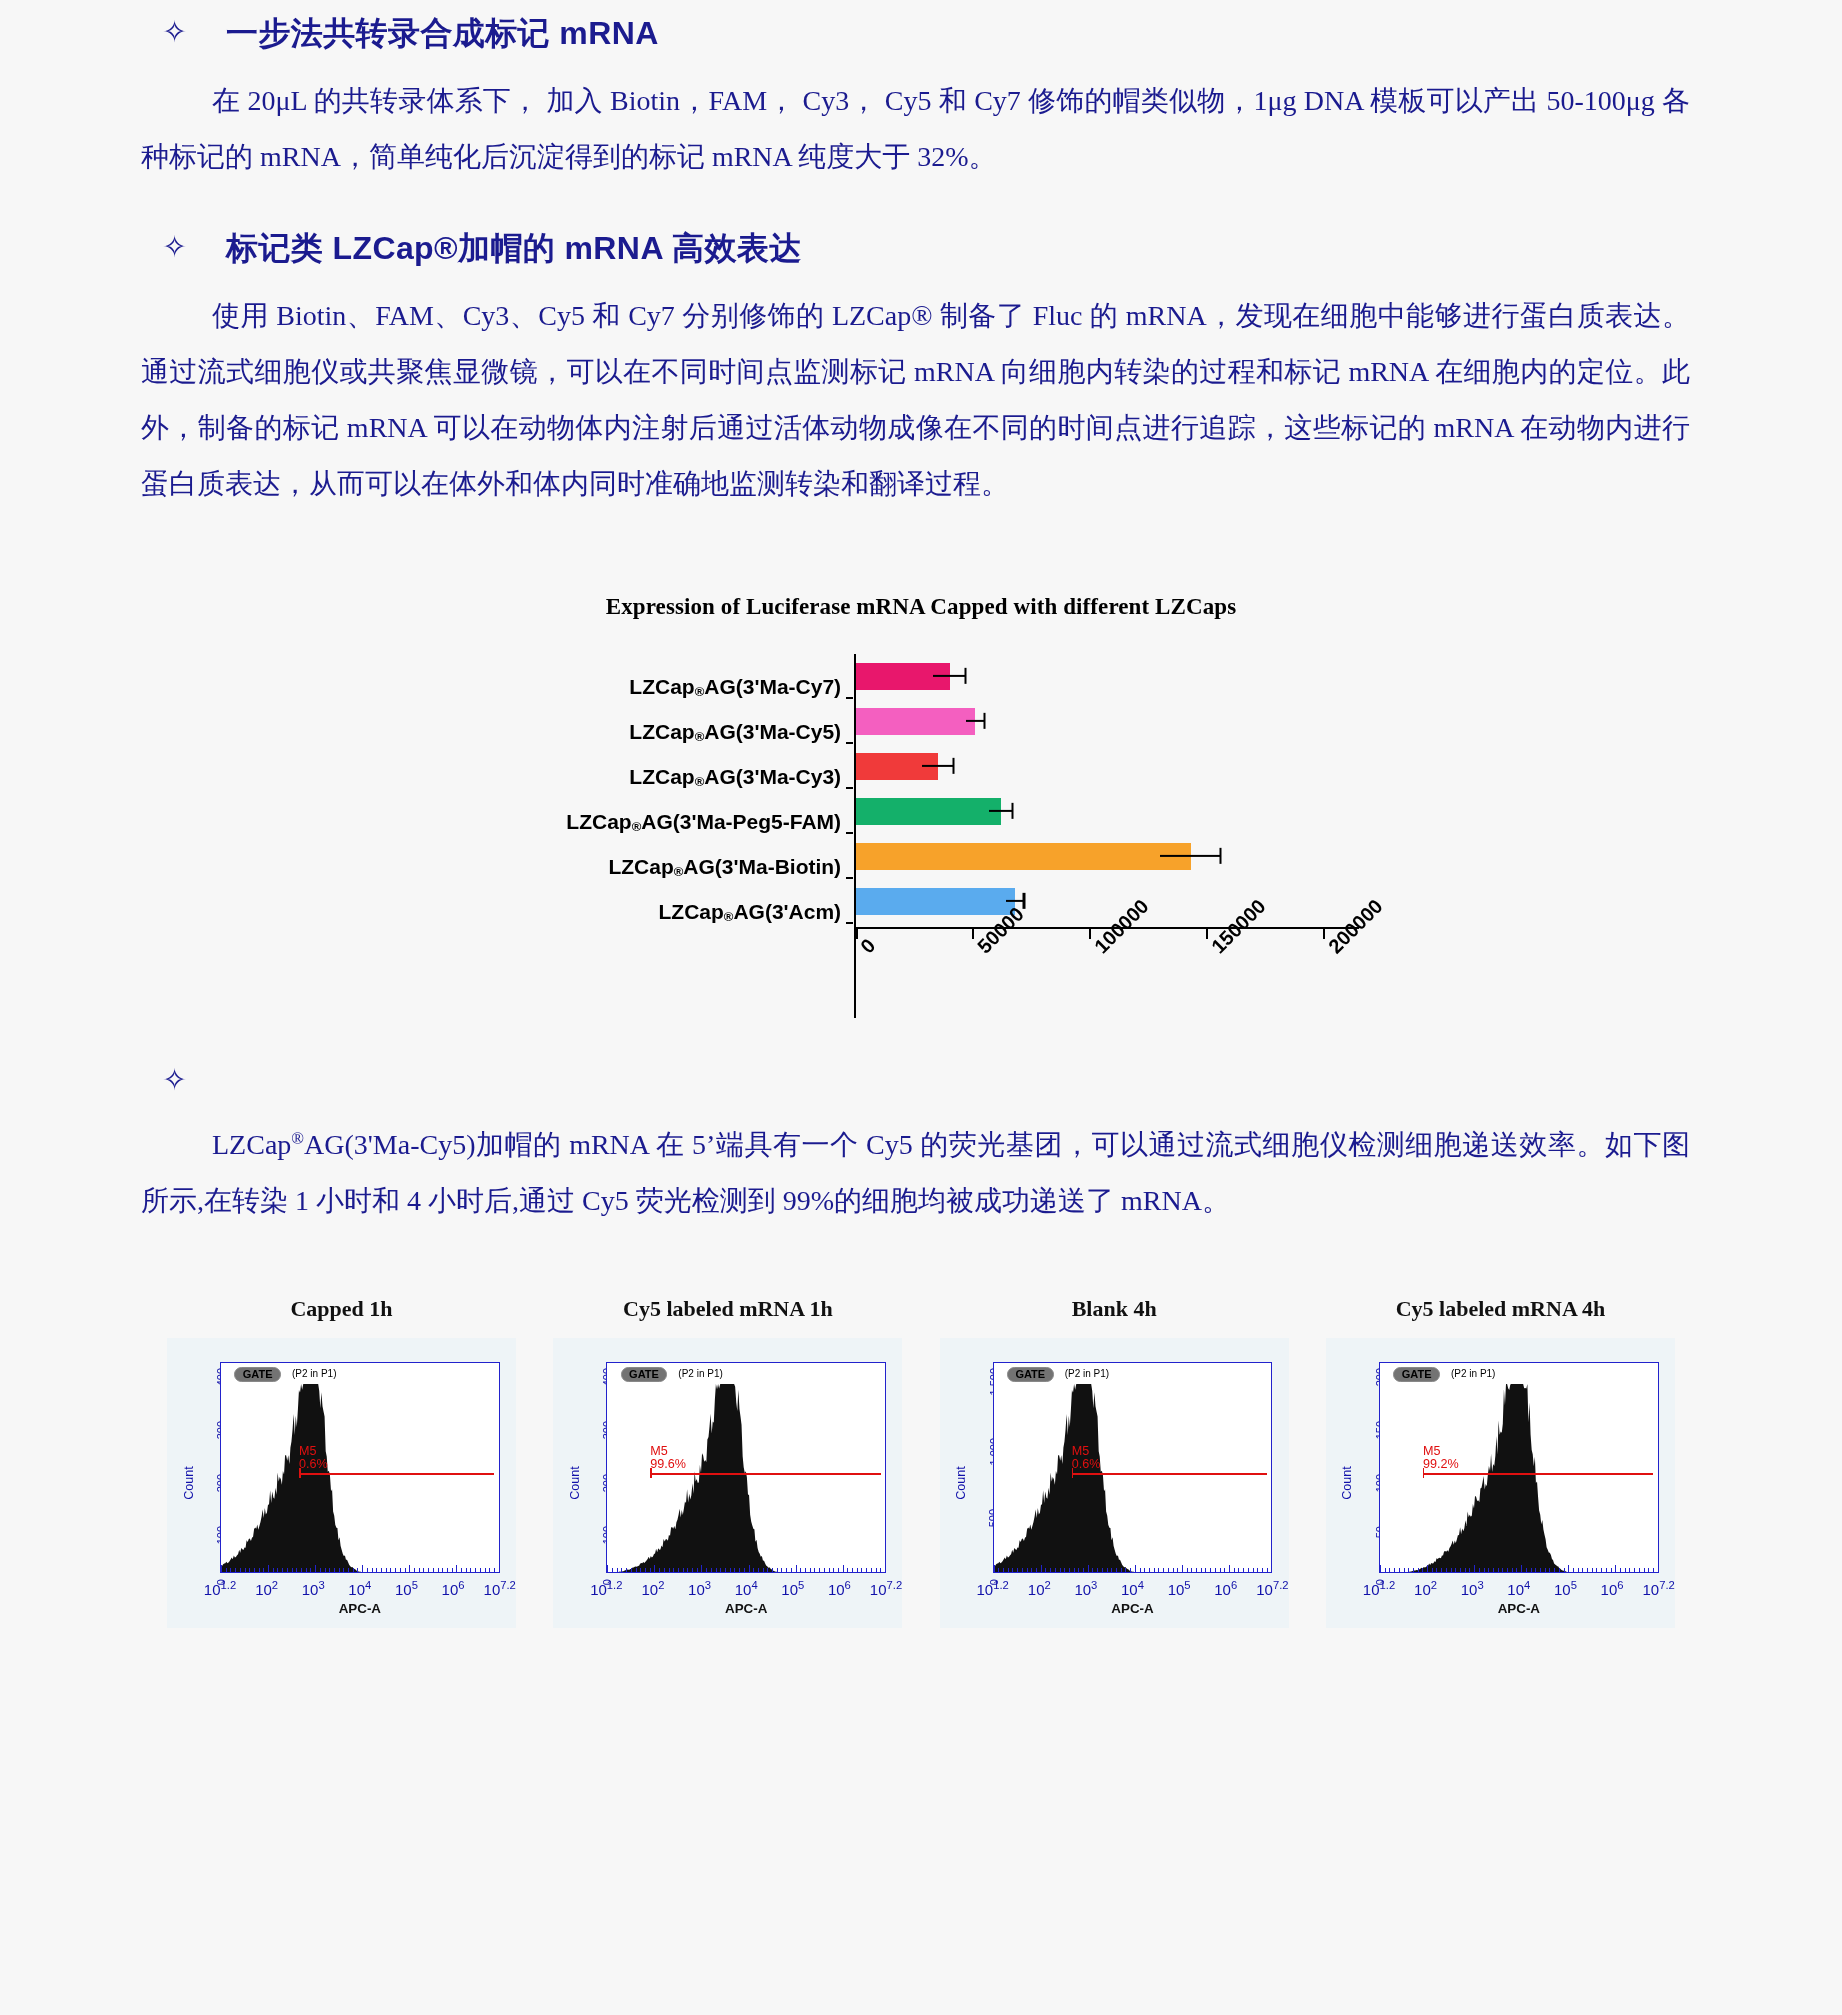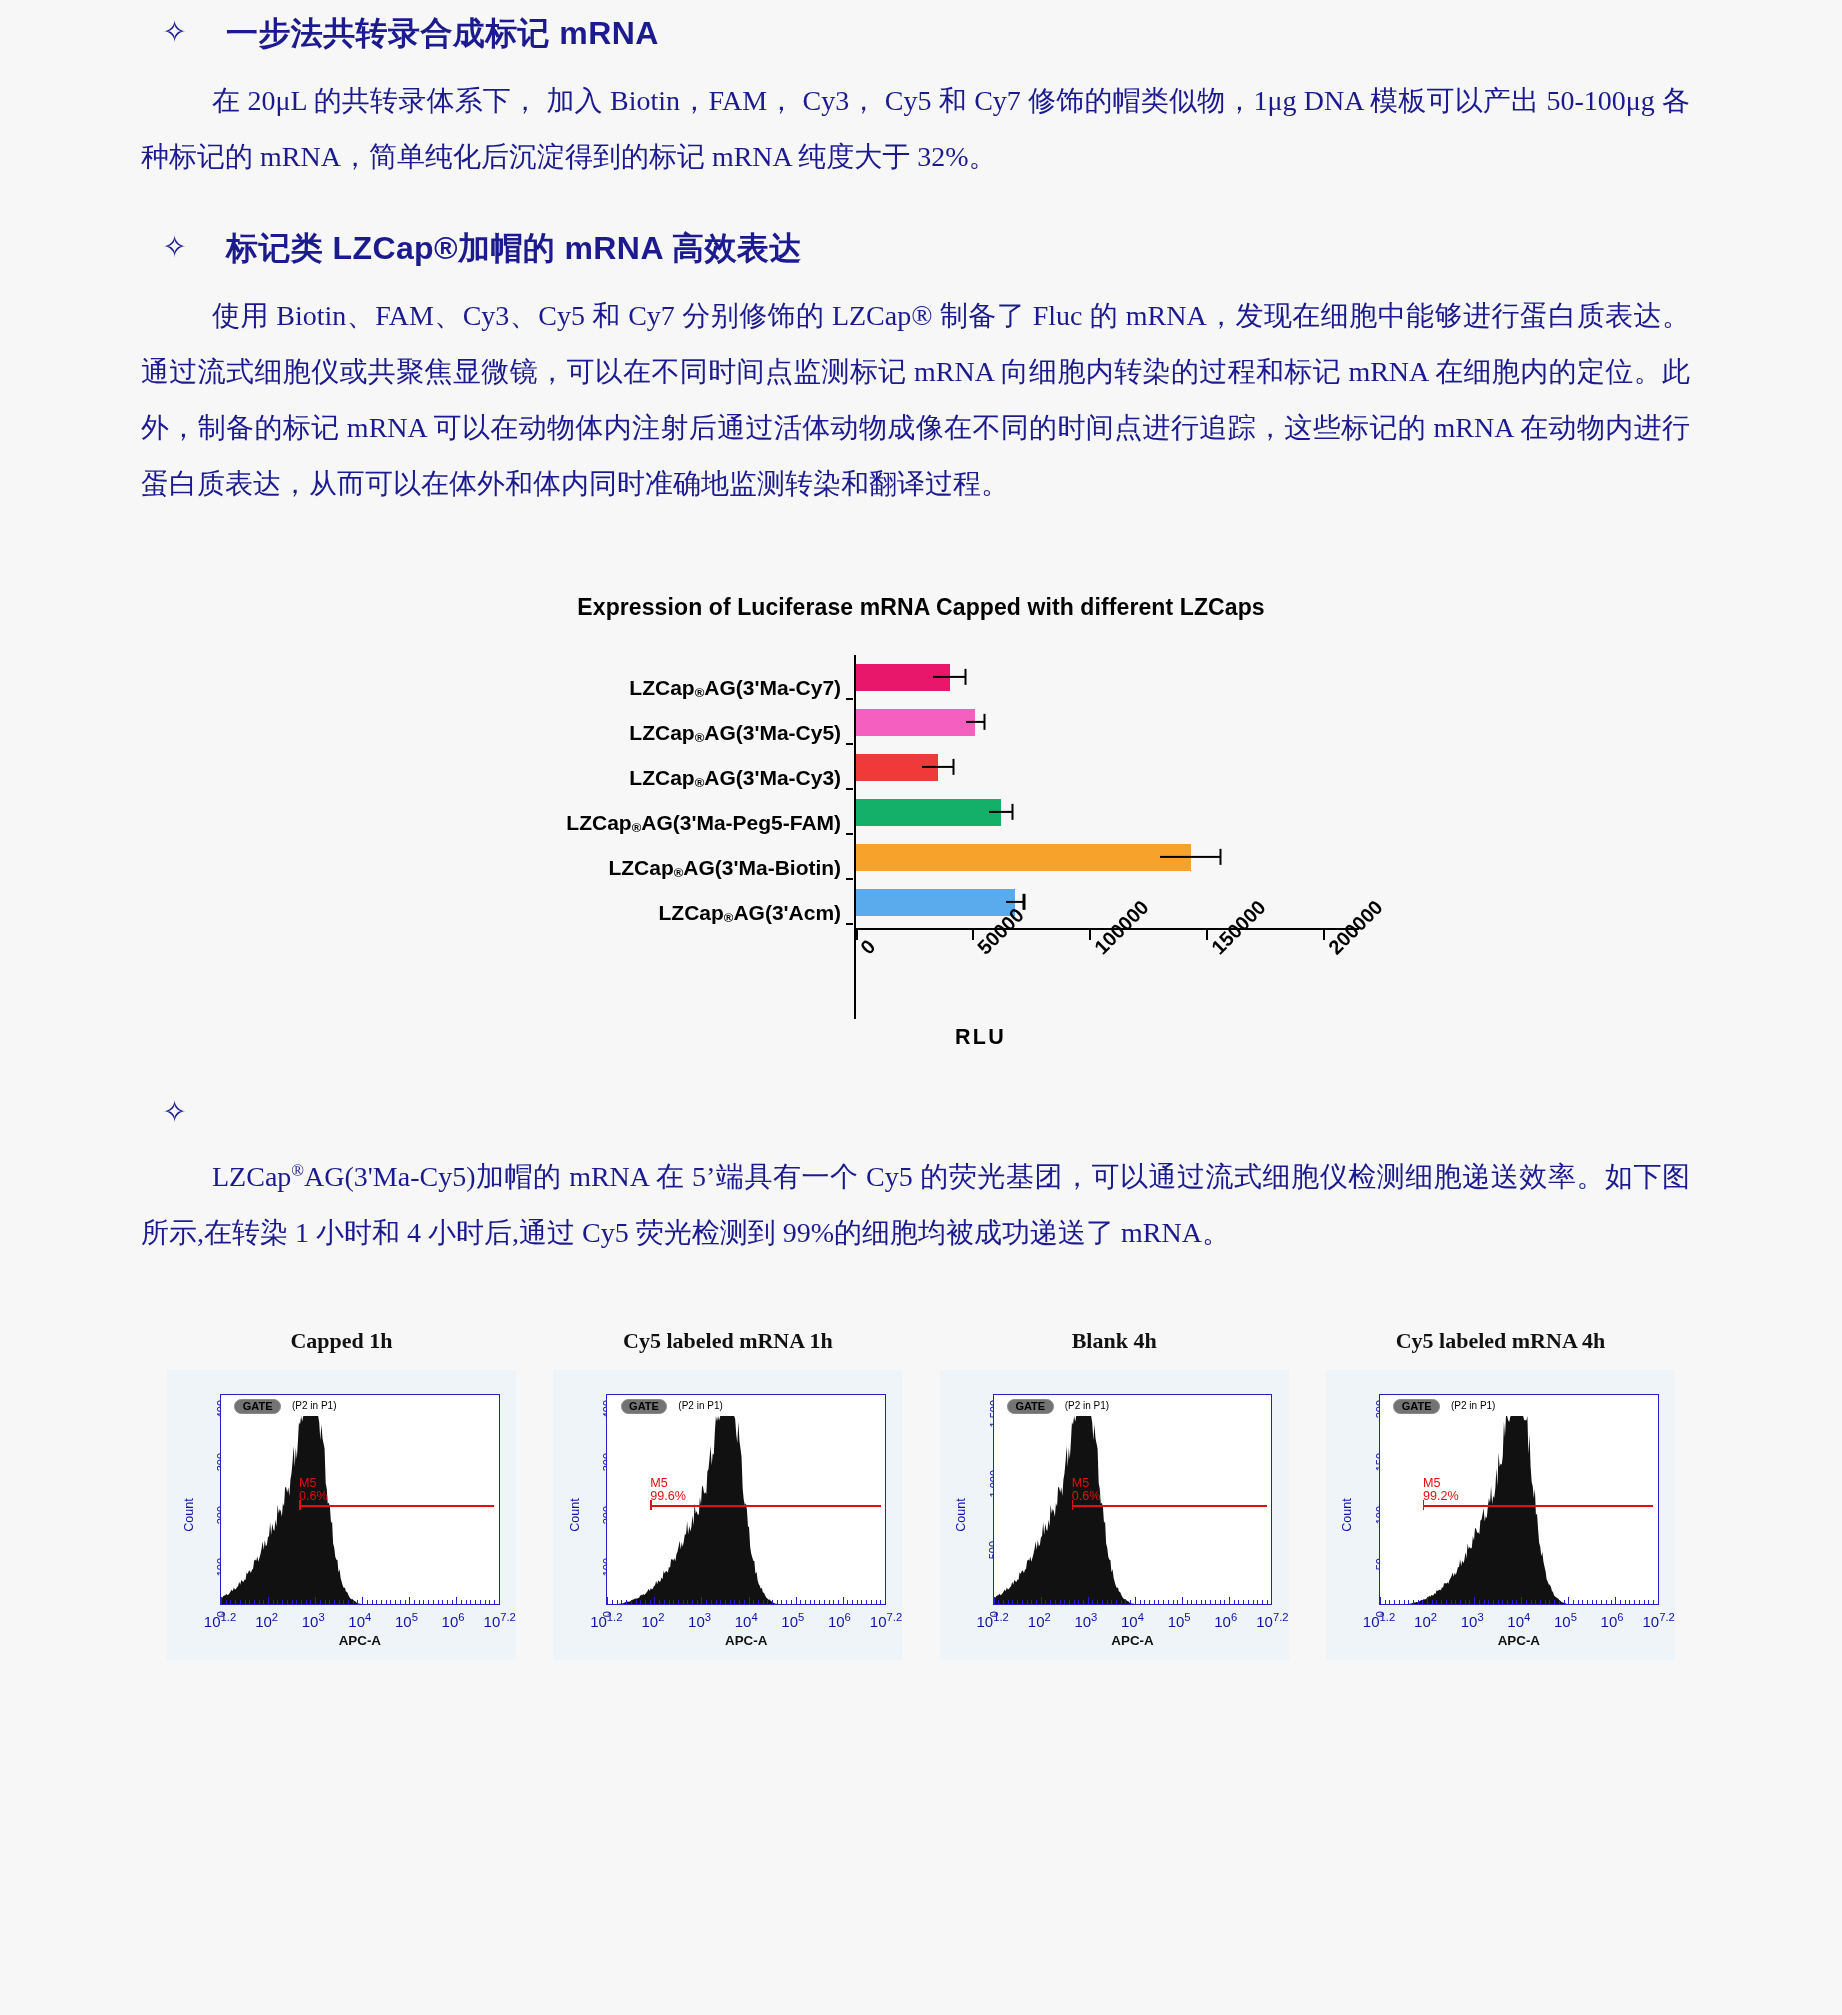--- a/index.html
+++ b/index.html
@@ -68,21 +68,21 @@
     width: 100%;
     display: flex;
     justify-content: center;
   }
   .chart-inner {
     position: relative;
     width: 876px;
   }
   .chart-title {
     text-align: center;
-    font-family: Liberation Sans, sans-serif;
+    font-family: Liberation Serif, serif;
     font-weight: bold;
     font-size: 23px;
     color: #000;
     margin-bottom: 34px;
     letter-spacing: 0.1px;
   }
   .chart-body {
     display: flex;
     align-items: stretch;
   }
@@ -406,21 +406,20 @@
               <div class="xlab" style="left: 23.2558%;">50000</div>
               <div class="xtick" style="left: calc(46.5116% - 0.7px);"></div>
               <div class="xlab" style="left: 46.5116%;">100000</div>
               <div class="xtick" style="left: calc(69.7674% - 0.7px);"></div>
               <div class="xlab" style="left: 69.7674%;">150000</div>
               <div class="xtick" style="left: calc(93.0233% - 0.7px);"></div>
               <div class="xlab" style="left: 93.0233%;">200000</div>
             </div>
         </div>
       </div>
-      <div class="xaxis-title">RLU</div>
     </div>
   </div>
 
   <div class="section-head" style="margin-top:45px;">
     <span class="bullet">✧</span>
   </div>
 
   <p class="para">
     <span>LZCap</span><sup>®</sup><span>AG(3'Ma-Cy5)加帽的 mRNA 在 5’端具有一个 Cy5 的荧光基团，可以通过流式细胞仪检测细胞递送效率。如下图所示,在转染 1 小时和 4 小时后,通过 Cy5 荧光检测到 99%的细胞均被成功递送了 mRNA。</span>
   </p>

